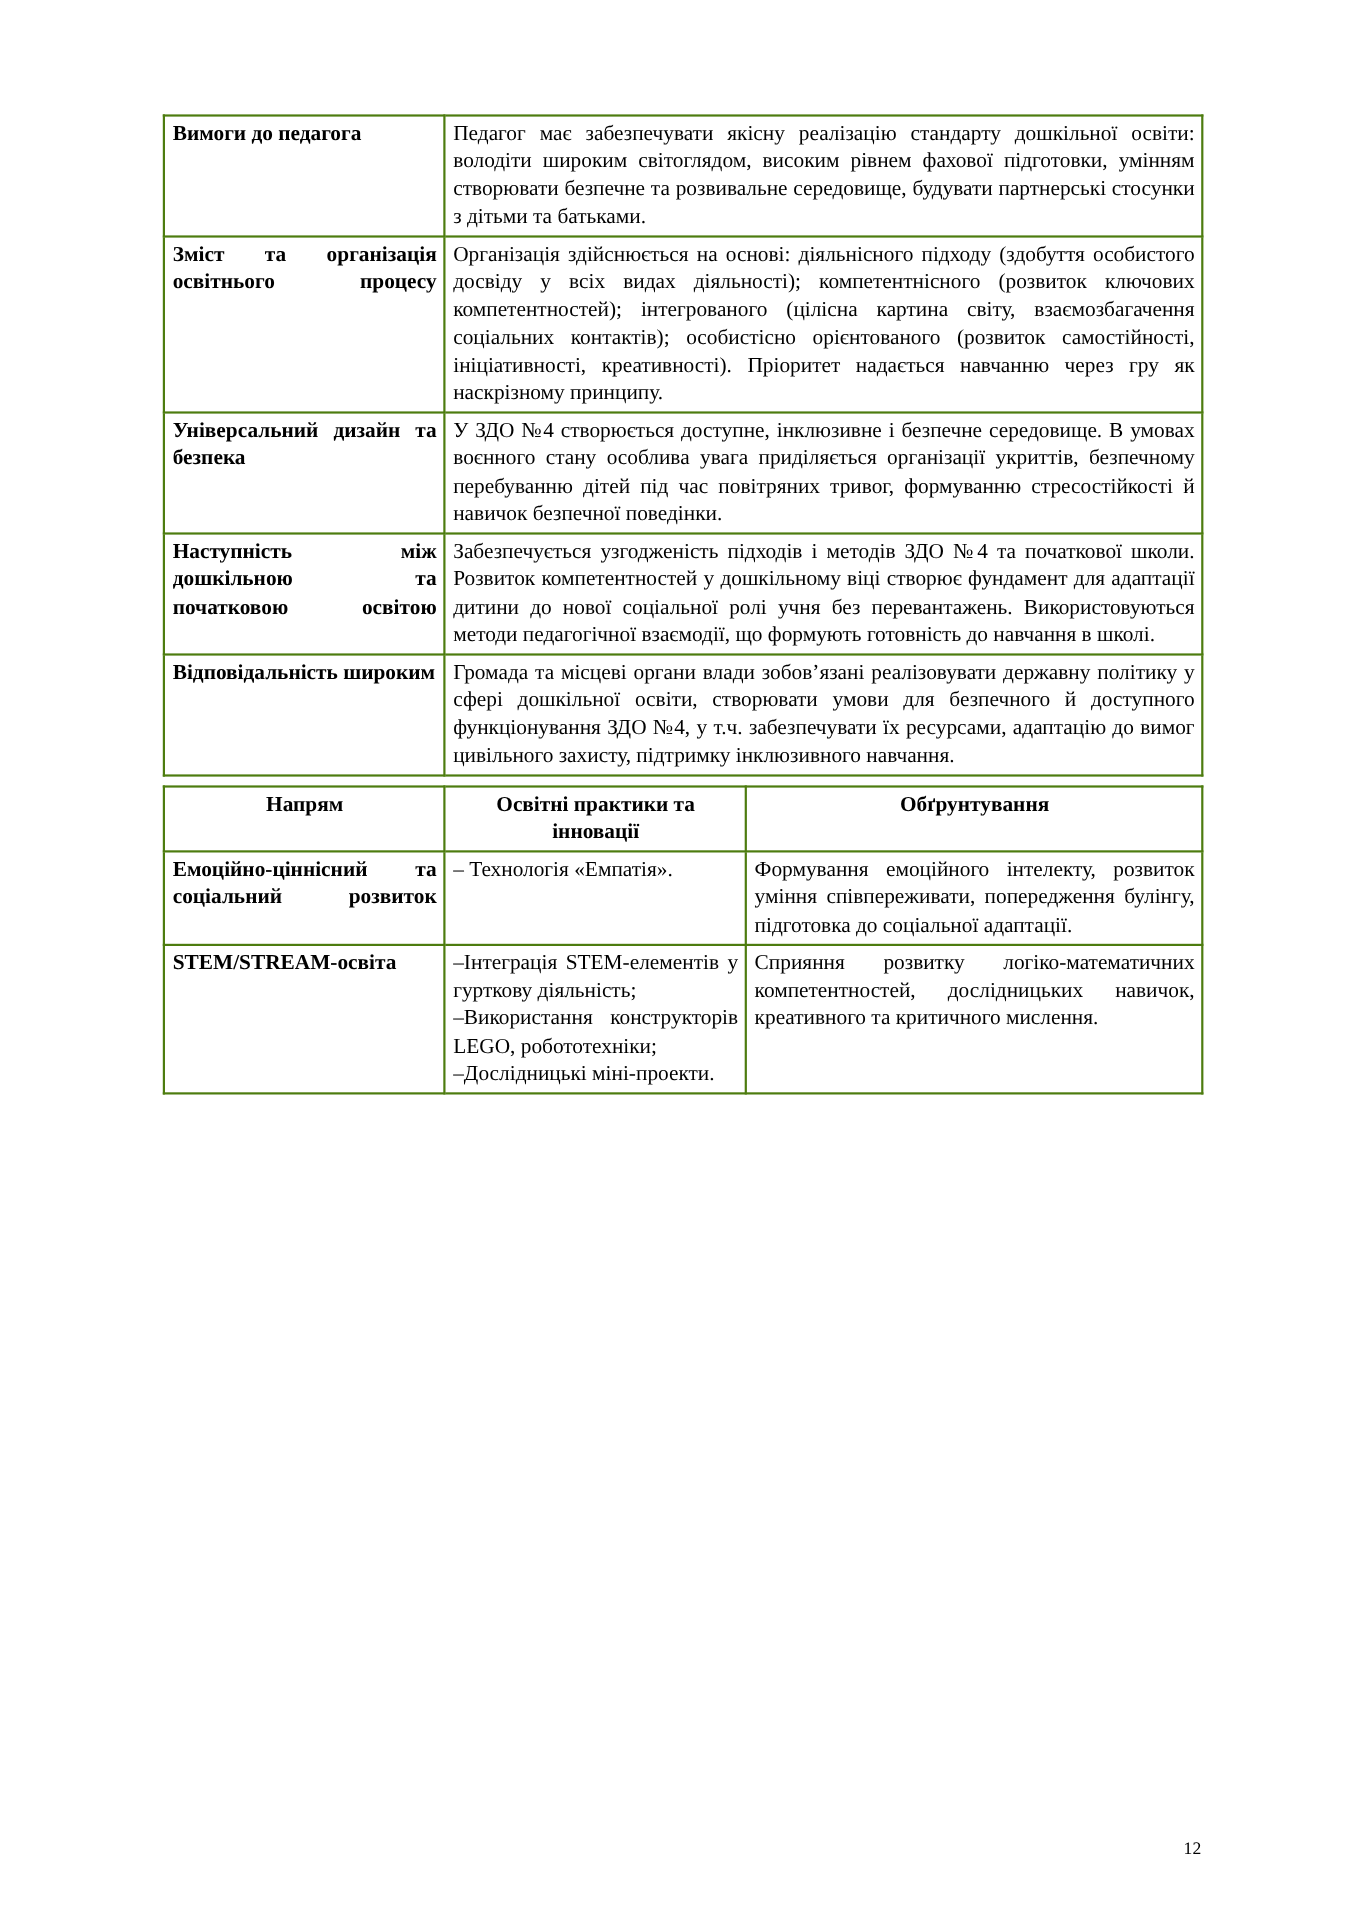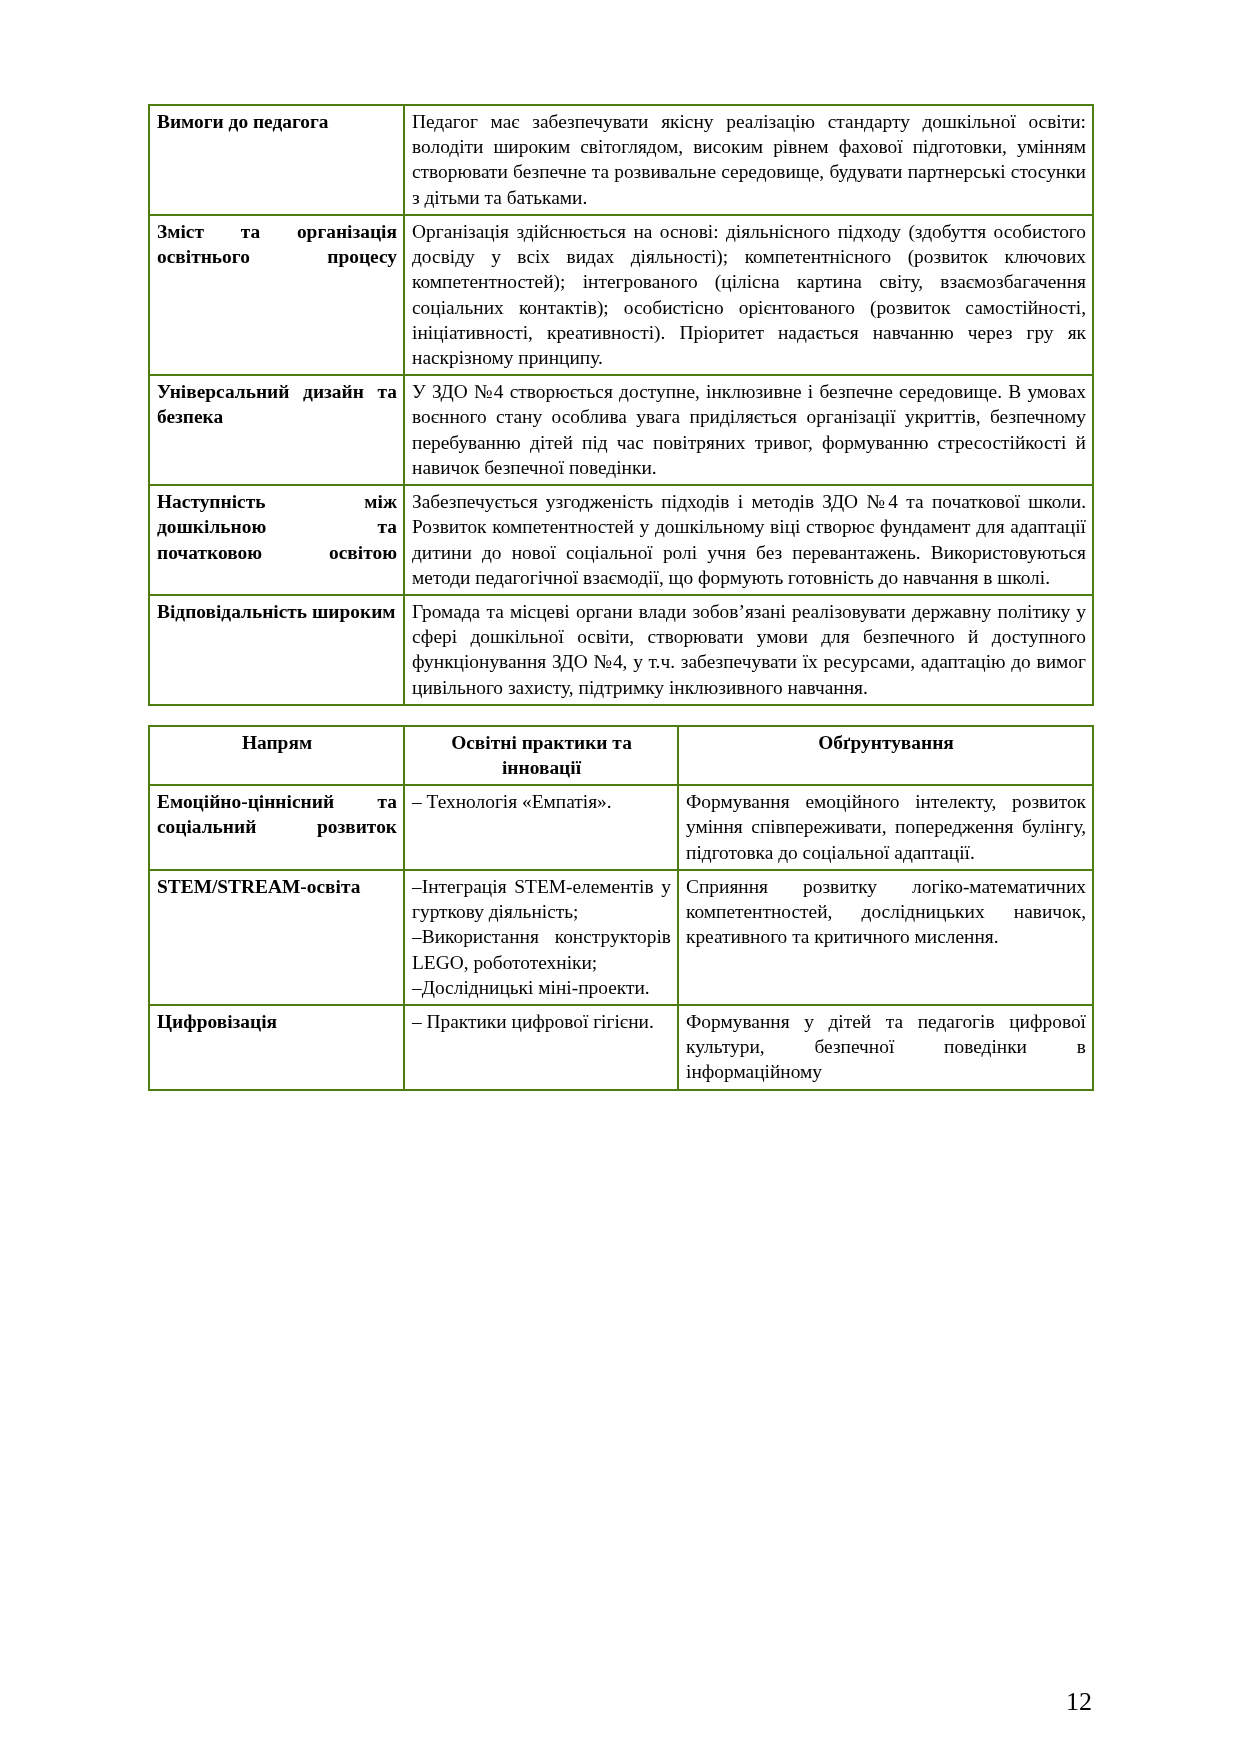--- a/index.html
+++ b/index.html
@@ -93,25 +93,25 @@
     text-align: justify;
     text-indent: 52px;
     font-size: 19.6px;
     line-height: 1.335;
     margin: 2px 0 6px 0;
   }
 
   .page-number {
     position: absolute;
     right: 148px;
-    bottom: 40px;
-    font-size: 26px;
+    bottom: 66px;
+    font-size: 16px;
     line-height: 1;
   }
-  .t2-wrap { margin-top: 19px; }
+  .t2-wrap { margin-top: 8px; }
 </style>
 </head>
 <body>
 
 <div class="page">
 
   <table class="doc-table t1">
     <colgroup>
         <col class="c1">
         <col class="c2">
@@ -160,24 +160,19 @@
         <tr>
           <td class="key">Емоційно-ціннісний та соціальний розвиток</td>
           <td class="mid">– Технологія «Емпатія».</td>
           <td class="why">Формування емоційного інтелекту, розвиток уміння співпереживати, попередження булінгу, підготовка до соціальної адаптації.</td>
         </tr>
         <tr>
           <td class="key left-last">STEM/STREAM-освіта</td>
           <td class="mid">–Інтеграція STEM-елементів у гурткову діяльність;<br>–Використання конструкторів LEGO, робототехніки;<br>–Дослідницькі міні-проекти.</td>
           <td class="why">Сприяння розвитку логіко-математичних компетентностей, дослідницьких навичок, креативного та критичного мислення.</td>
         </tr>
-        <tr>
-          <td class="key left-last">Цифровізація</td>
-          <td class="mid">– Практики цифрової гігієни.</td>
-          <td class="why">Формування у дітей та педагогів цифрової культури, безпечної поведінки в інформаційному</td>
-        </tr>
       </tbody>
     </table>
   </div>
 
   <div class="page-number">12</div>
 
 </div>
 
 </body></html>

